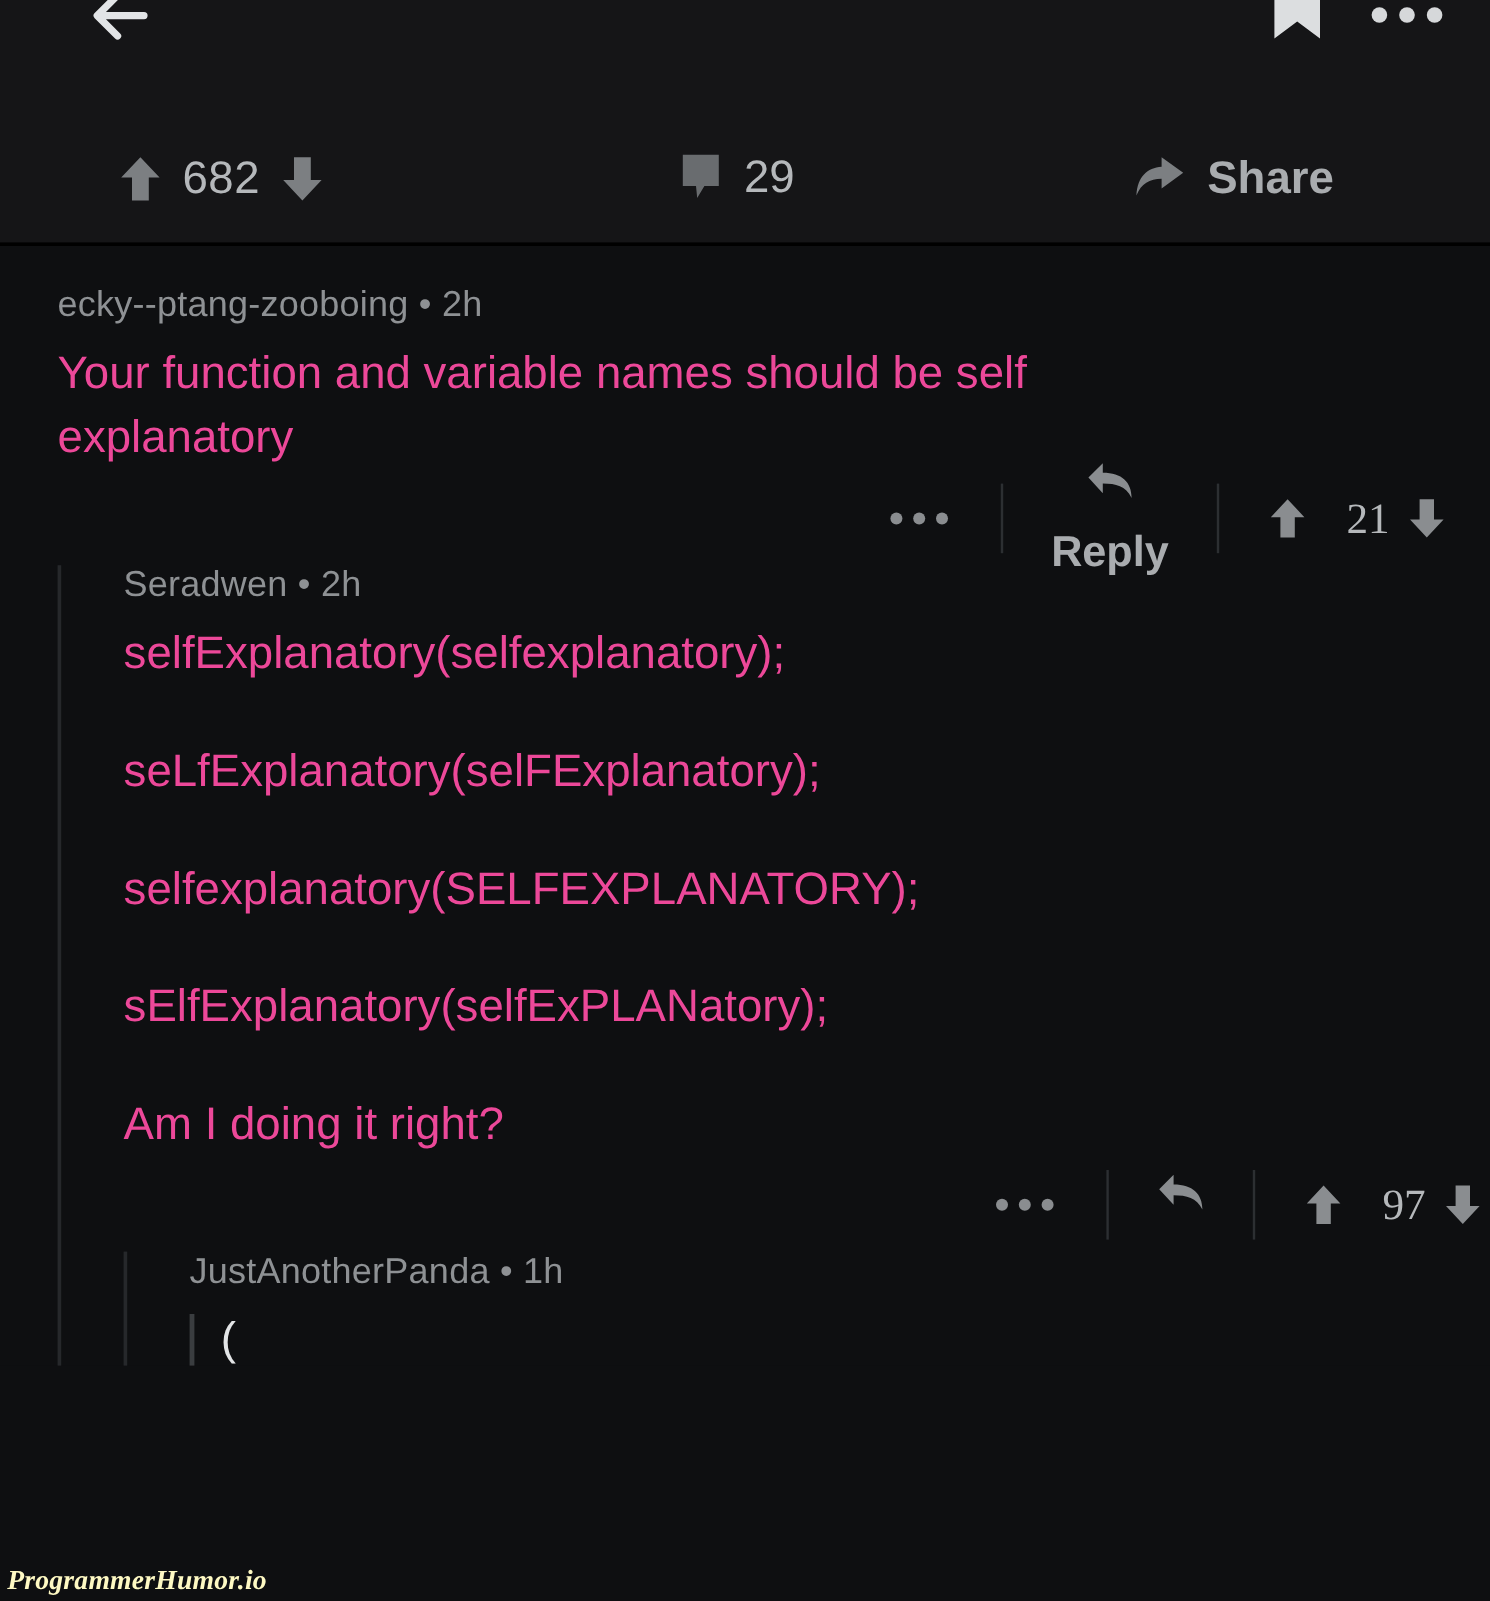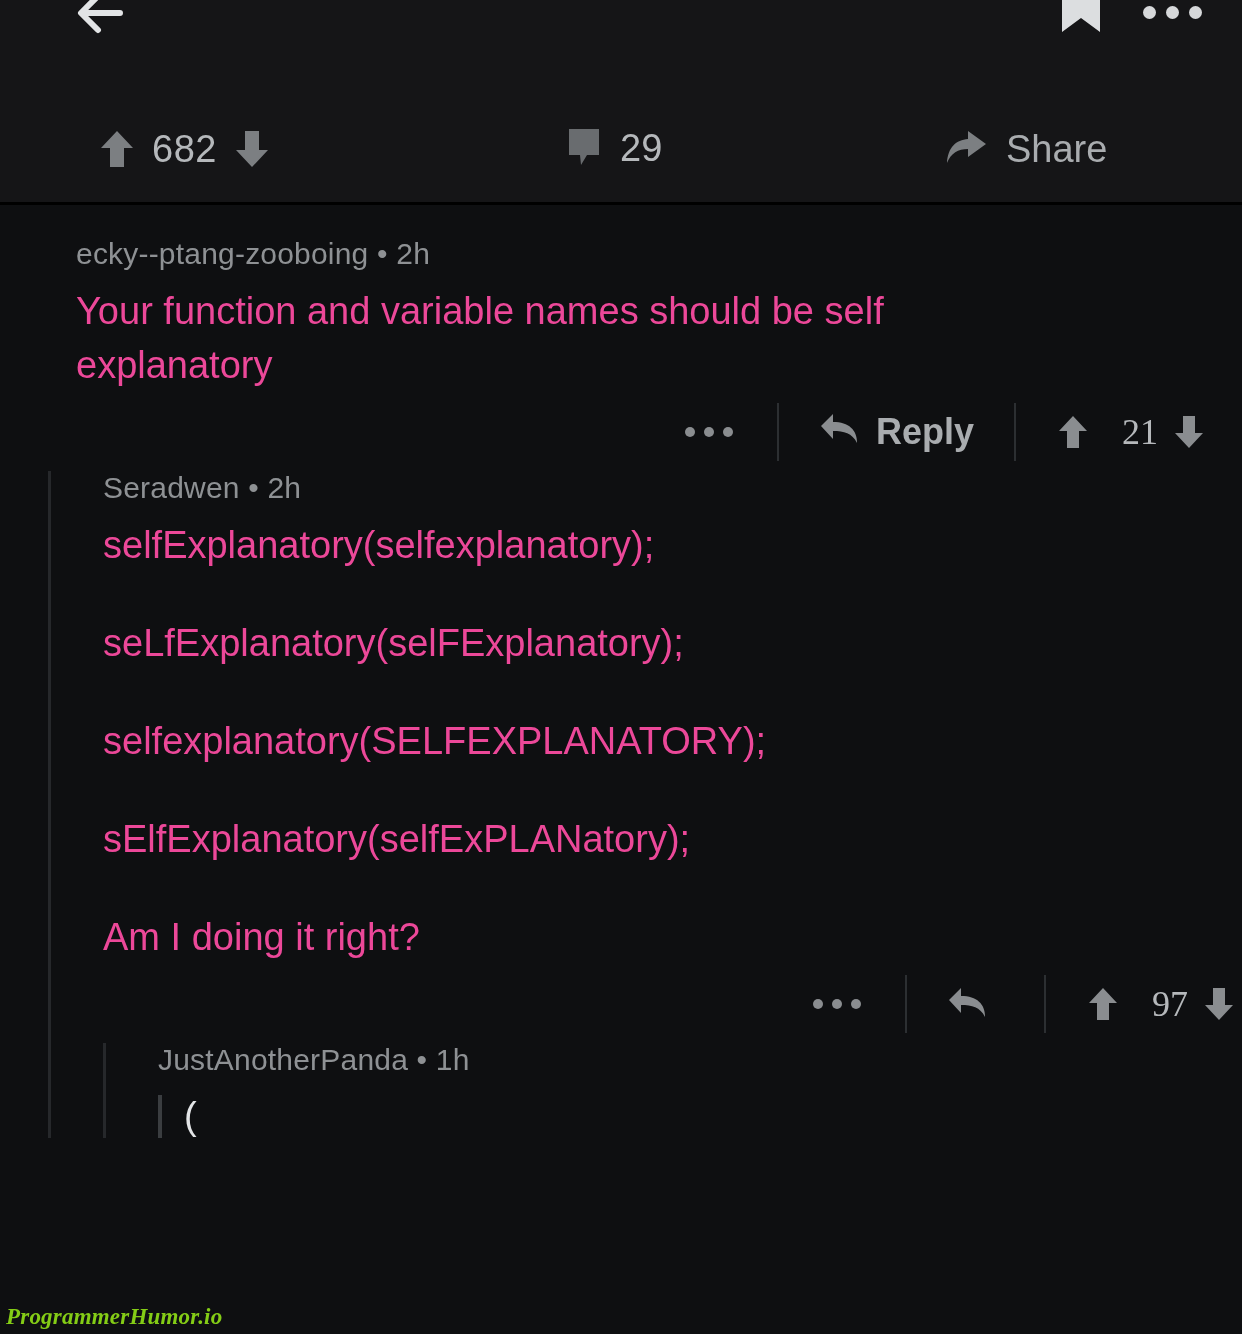--- a/index.html
+++ b/index.html
@@ -109,37 +109,37 @@
 
   .share-group {
     position: absolute;
     left: 944px;
     display: flex;
     align-items: center;
     gap: 18px;
   }
   .share-label {
     font-size: 38px;
-    font-weight: normal;
+    font-weight: bold;
     color: #a9acaf;
   }
 
   
   .comments {
     position: relative;
     background: #0e0f11;
     padding-top: 32px;
   }
 
   .comment {
     position: relative;
   }
 
   
-  .c-depth0 { padding: 0 30px 0 48px; margin-left: 28px; }
+  .c-depth0 { padding: 0 30px 0 48px; }
 
   
   .c-depth1 {
     margin-left: 48px;
     padding-left: 52px;
     border-left: 3px solid #26282b;
   }
 
   
   .c-depth2 {
@@ -196,23 +196,24 @@
   }
 
   .act-sep {
     width: 2px;
     height: 58px;
     background: #2c2f32;
   }
 
   .act-reply {
     display: flex;
-    align-items: flex-start;
+    align-items: center;
     gap: 17px;
     padding: 0 40px;
+    flex-direction: column;
   }
   .act-reply-label {
     font-size: 36px;
     font-weight: bold;
     color: #a9acaf;
   }
 
   .act-votes {
     display: flex;
     align-items: center;
@@ -232,21 +233,21 @@
 
   
   .watermark {
     position: absolute;
     left: 6px;
     bottom: 4px;
     font-family: "Liberation Serif", serif;
     font-style: italic;
     font-weight: bold;
     font-size: 23px;
-    color: #84cc16;
+    color: #fef9c3;
     letter-spacing: 0.2px;
   }
 </style>
 </head>
 <body>
 
 <div class="post-header">
 
   <div class="top-icon-row">
 

